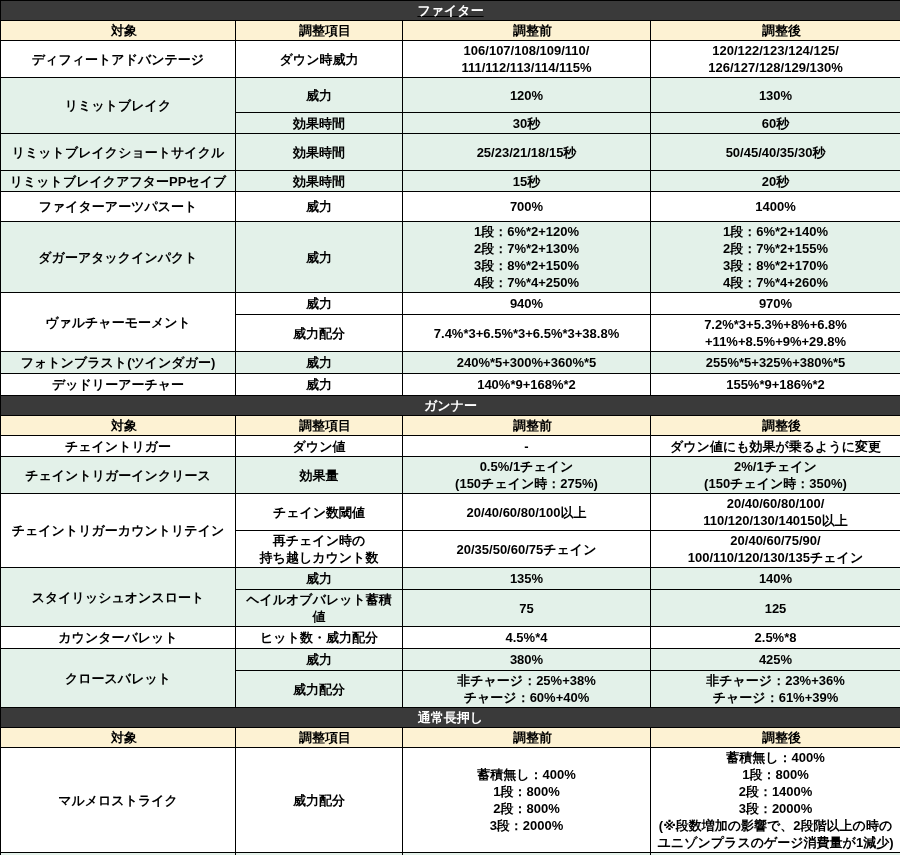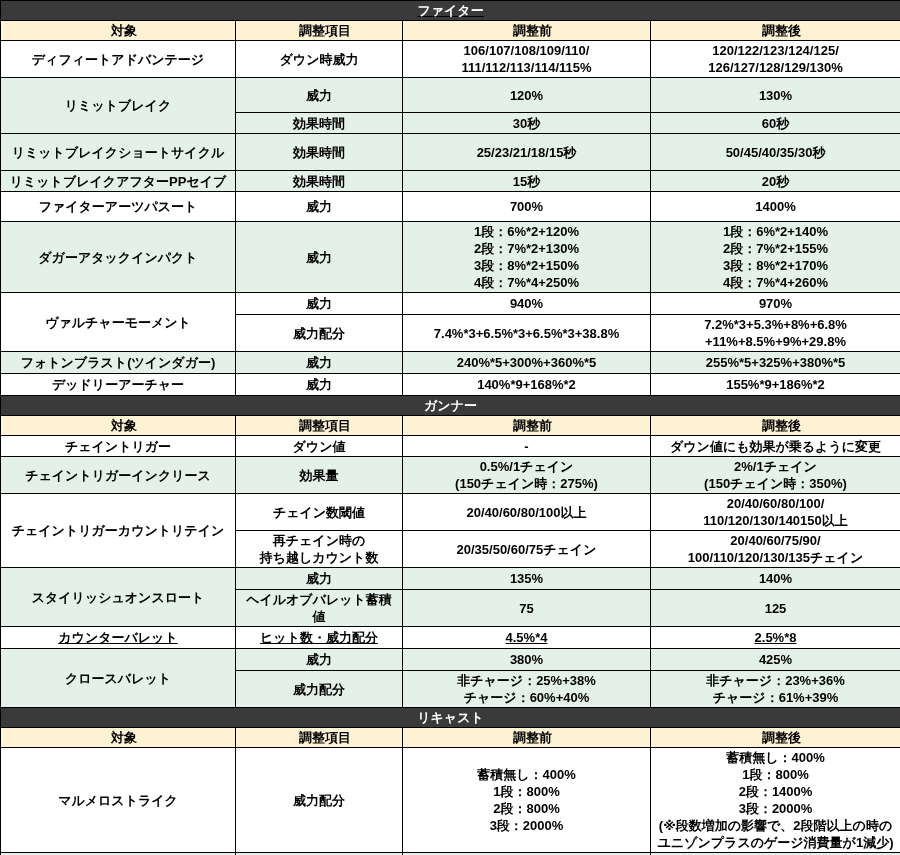--- a/index.html
+++ b/index.html
@@ -161,41 +161,41 @@
         <td class="shaded" rowspan="2">スタイリッシュオンスロート</td>
         <td class="shaded">威力</td>
         <td class="shaded">135%</td>
         <td class="shaded">140%</td>
       </tr>
       <tr style="height: 22px;">
         <td class="shaded">ヘイルオブバレット蓄積値</td>
         <td class="shaded">75</td>
         <td class="shaded">125</td>
       </tr>
-      <tr style="height: 22px; text-decoration: underline;">
+      <tr style="height: 22px;">
         <td class="plain" rowspan="1">カウンターバレット</td>
         <td class="plain">ヒット数・威力配分</td>
         <td class="plain">4.5%*4</td>
         <td class="plain">2.5%*8</td>
       </tr>
       <tr style="height: 22px;">
         <td class="shaded" rowspan="2">クロースバレット</td>
         <td class="shaded">威力</td>
         <td class="shaded">380%</td>
         <td class="shaded">425%</td>
       </tr>
       <tr style="height: 35px;">
         <td class="shaded">威力配分</td>
         <td class="shaded">非チャージ：25%+38%
 チャージ：60%+40%</td>
         <td class="shaded">非チャージ：23%+36%
 チャージ：61%+39%</td>
       </tr>
       <tr class="section-row" style="height: 20px;">
-        <td colspan="4">リキャスト</td>
+        <td colspan="4">通常長押し</td>
       </tr>
       <tr class="colhead-row" style="height: 20px;">
         <th>対象</th>
         <th>調整項目</th>
         <th>調整前</th>
         <th>調整後</th>
       </tr>
       <tr style="height: 105px;">
         <td class="plain" rowspan="1">マルメロストライク</td>
         <td class="plain">威力配分</td>

